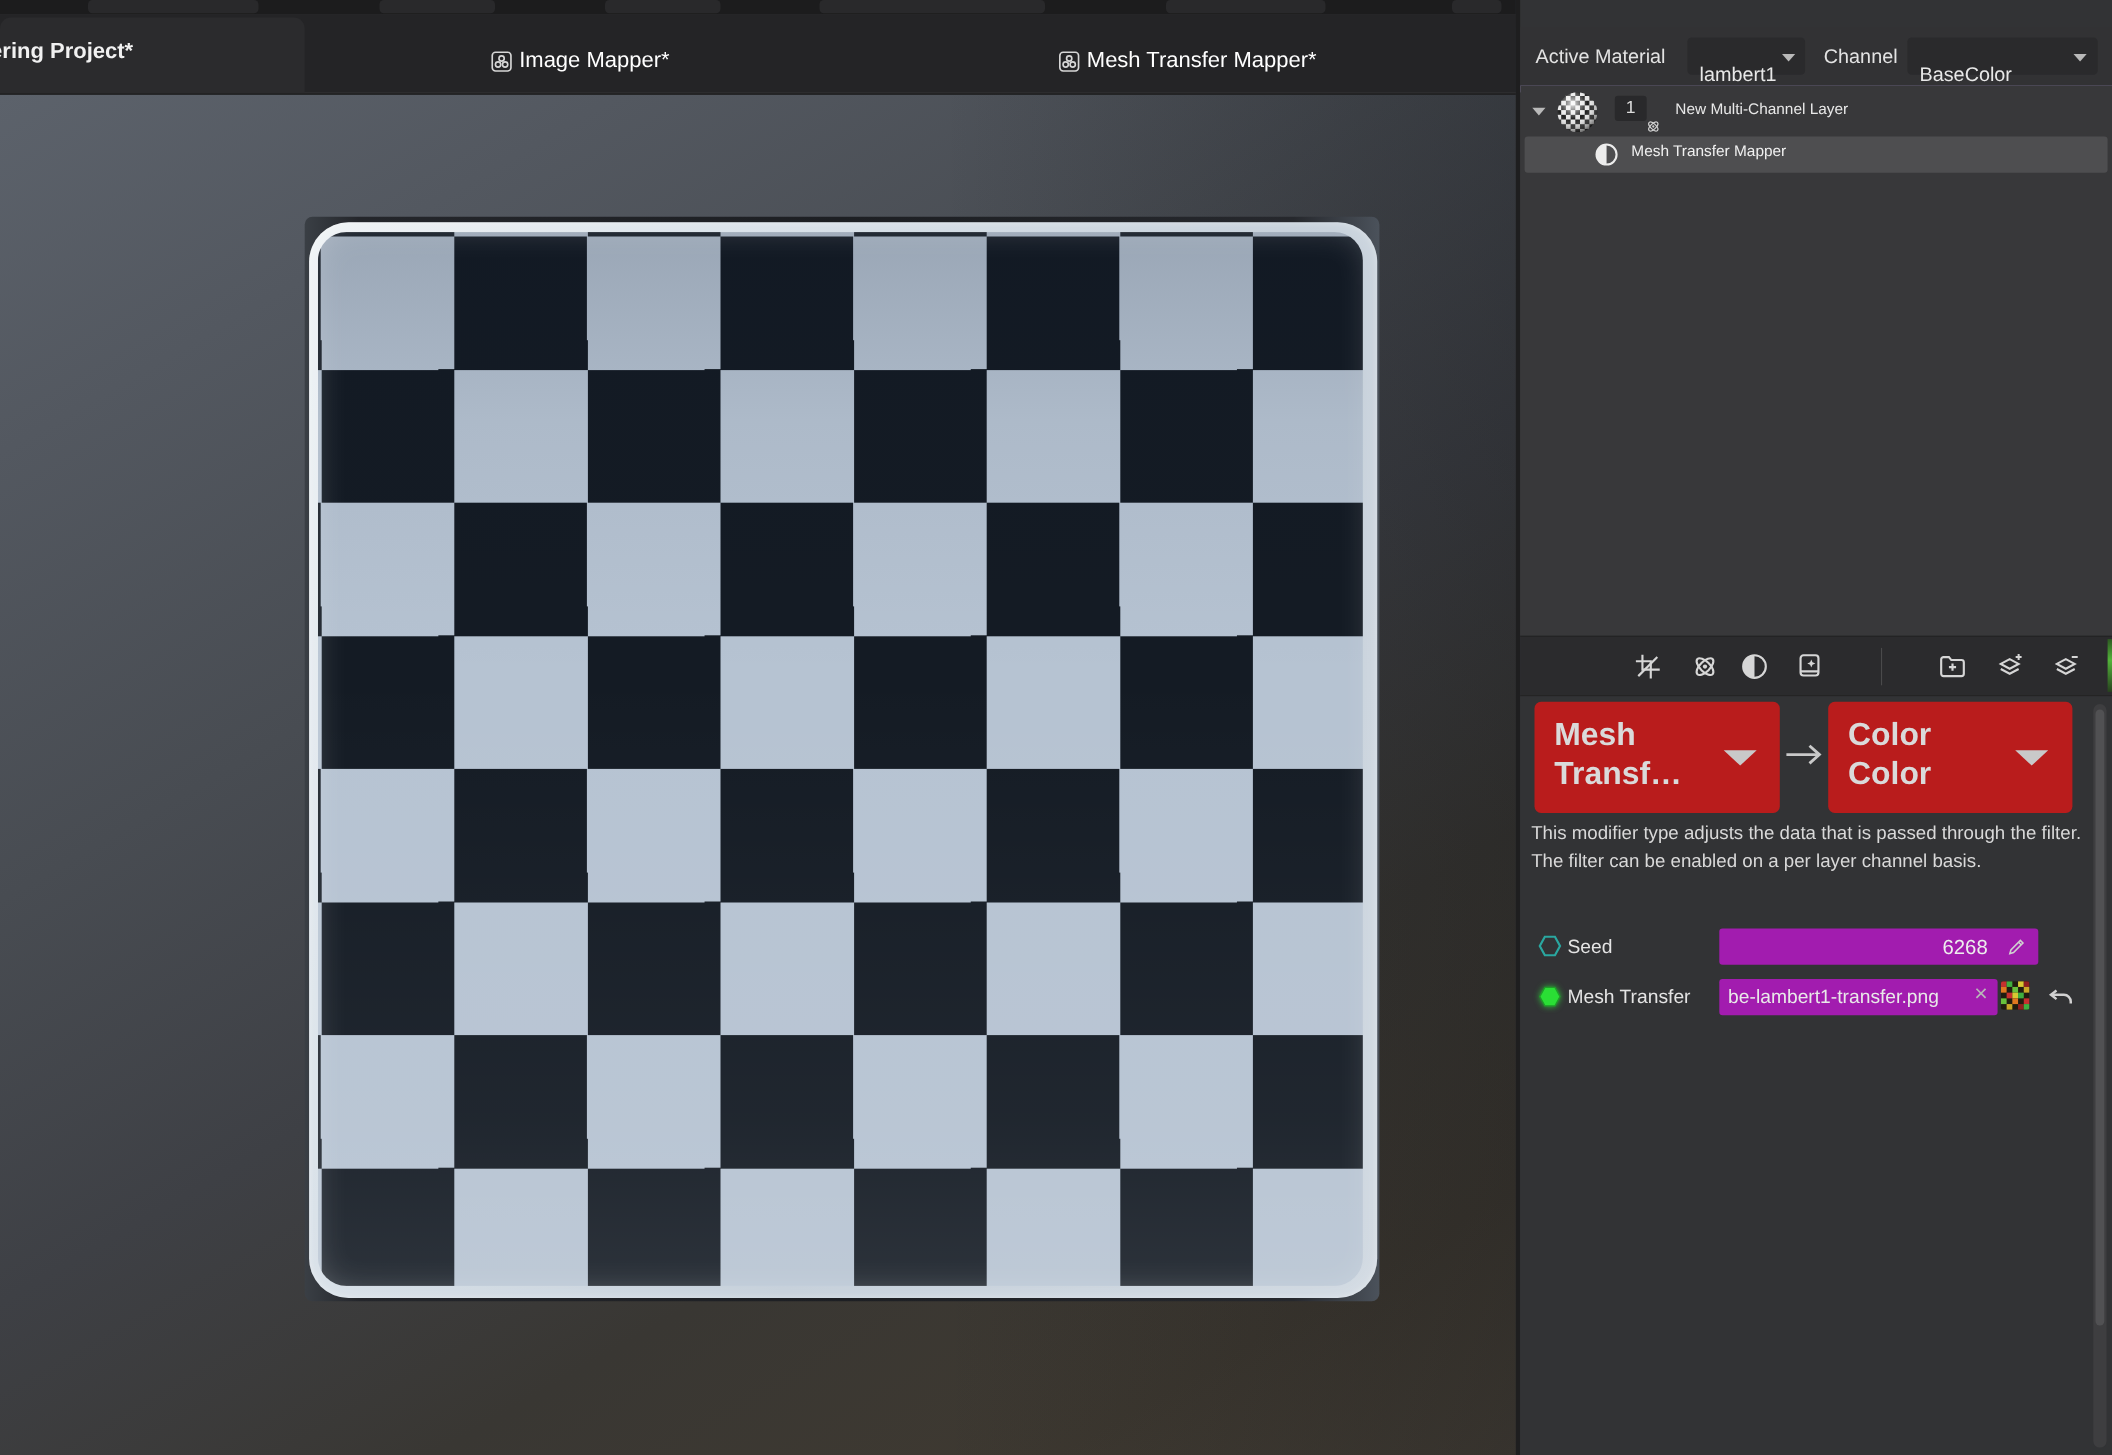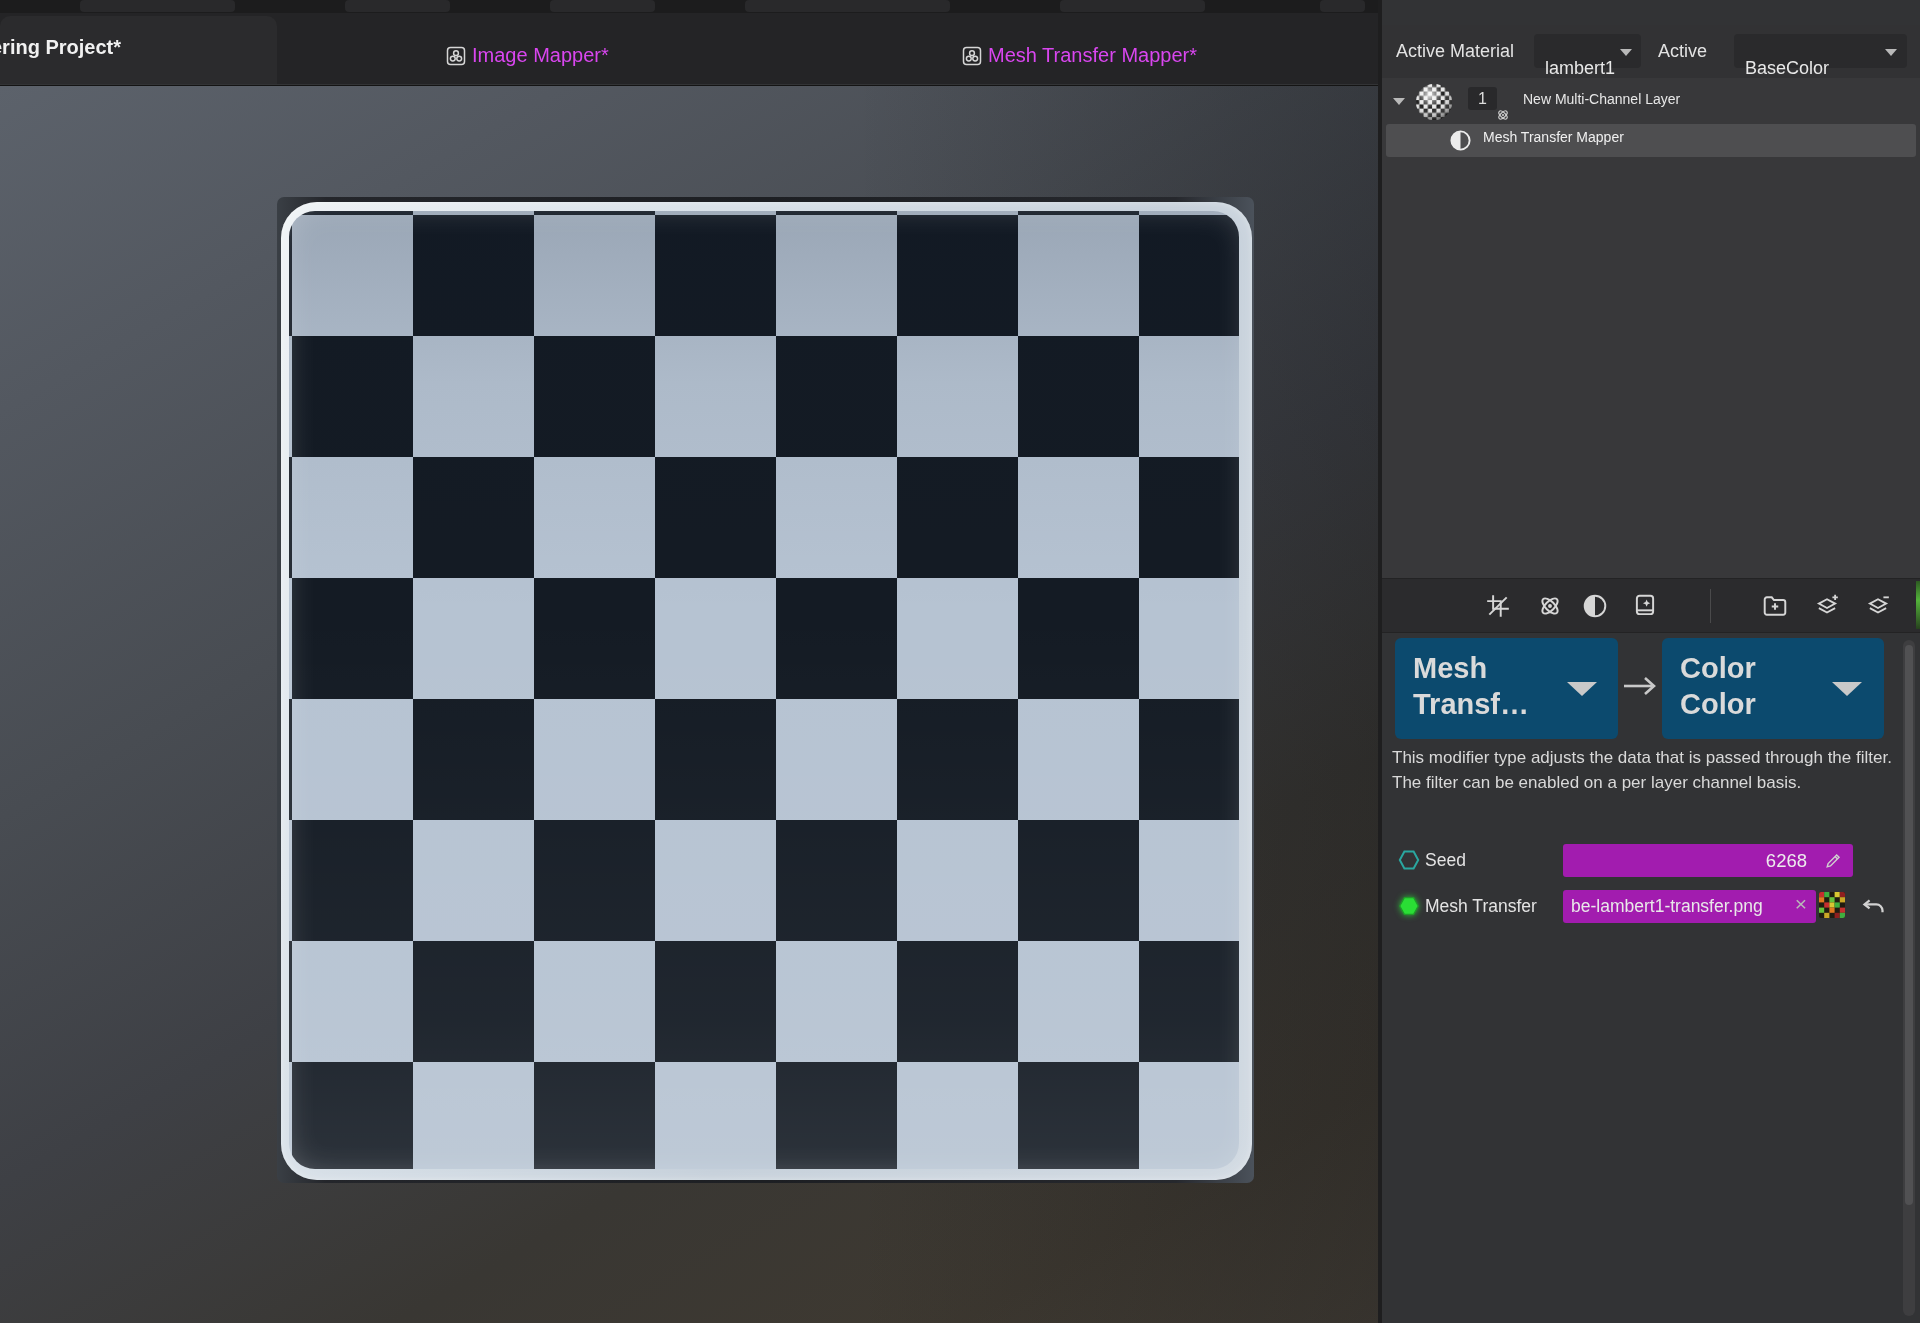--- a/index.html
+++ b/index.html
@@ -8,21 +8,21 @@
        -webkit-font-smoothing:antialiased;color:#ddd;background:#323335;}
   .abs{position:absolute;}
   
   #topstrip{left:0;top:0;width:1378px;height:13px;background:#1c1c1d;}
   .strip-btn{top:0;height:12px;background:#29292b;border-radius:4px;}
   #topstrip-right{left:1378px;top:0;width:542px;height:25px;background:#272728;}
   
   #tabbar{left:0;top:13px;width:1378px;height:71px;background:#242426;}
   .tab-active{left:0;top:3px;width:277px;height:68px;background:#2b2b2d;border-radius:10px 10px 0 0;overflow:hidden;}
   .tab-active .lbl{position:absolute;left:-9px;top:20px;font-size:20px;font-weight:bold;color:#f1f1f1;white-space:nowrap;}
-  .tab-lbl{position:absolute;top:31px;font-size:20px;color:#d946ef;white-space:nowrap;}
+  .tab-lbl{position:absolute;top:31px;font-size:20px;color:#ffffff;white-space:nowrap;}
   .tab-ic{position:absolute;top:33px;width:20px;height:20px;}
   
   #viewport{left:0;top:85px;width:1378px;height:1238px;
     background:
       linear-gradient(90deg, rgba(0,0,0,0) 62%, rgba(12,14,18,.22) 90%, rgba(12,14,18,.28) 100%),
       linear-gradient(150deg,#5c626b 0%,#535860 16%,#484c52 36%,#3e4045 54%,#393733 72%,#3e3931 88%,#474138 100%);
     border-top:1px solid #141414;}
   #object{left:277px;top:111px;width:977px;height:986px;border-radius:7px;
     background:linear-gradient(90deg,#3a3f45 0%,#24262b 5%,#1d1f23 50%,#26282d 92%,#4b525b 100%);}
   #face{position:absolute;left:4px;top:5px;right:2px;bottom:3px;border-radius:36px;
@@ -50,21 +50,21 @@
   .layer-name{position:absolute;font-size:14px;color:#e8e8e8;white-space:nowrap;}
   .badge{position:absolute;left:86px;top:7px;width:29px;height:23px;background:#29292b;border-radius:3px;
          font-size:16px;color:#dcdcdc;text-align:center;line-height:23px;}
   
   #ltoolbar{left:0;top:578px;width:538px;height:55px;background:#2b2b2d;border-top:1px solid #232324;border-bottom:1px solid #232324;box-sizing:border-box;}
   .tb-ic{position:absolute;top:14px;width:26px;height:26px;cursor:pointer;}
   .tb-div{position:absolute;left:328px;top:10px;width:1px;height:34px;background:#4a4a4b;}
   #tb-sliver{position:absolute;left:534px;top:2px;width:4px;height:48px;background:linear-gradient(180deg,#2d5a22,#53b33a 40%,#27421e);}
   
   #props{left:0;top:633px;width:538px;height:690px;background:#323335;}
-  .bigdd{position:absolute;top:5px;height:101px;background:#0c4a6e;border-radius:6px;cursor:pointer;}
+  .bigdd{position:absolute;top:5px;height:101px;background:#b91c1c;border-radius:6px;cursor:pointer;}
   .bigdd .txt{position:absolute;left:18px;top:12px;font-size:29px;font-weight:bold;line-height:36px;color:#dadada;}
   .caret-b{position:absolute;top:44px;width:0;height:0;border-left:15px solid transparent;border-right:15px solid transparent;border-top:14px solid #c9c9c9;}
   #desc{position:absolute;left:10px;top:113px;width:512px;font-size:17px;line-height:24.5px;color:#d9d9d9;}
   .prop-lbl{position:absolute;left:43px;font-size:17.5px;color:#e4e4e4;white-space:nowrap;}
   .field{position:absolute;background:#a21caf;border-radius:3px;}
   #seed-val{position:absolute;right:46px;top:6px;font-size:18.5px;color:#ededed;}
   #file-val{position:absolute;left:8px;top:6px;font-size:17.5px;color:#e9e9e9;white-space:nowrap;}
   #clear-x{position:absolute;right:9px;top:2px;font-size:21px;color:#b8b8b8;cursor:pointer;}
   #scrolltrack{position:absolute;left:521px;top:7px;width:12px;height:676px;background:#3e3e40;border-radius:6px;}
   #scrollthumb{position:absolute;left:2px;top:5px;width:8px;height:560px;background:#515153;border-radius:4px;}
@@ -120,21 +120,21 @@
   <div class="abs" id="gapcol"></div>
 
   <div class="abs" id="panel">
 
     <div class="abs" id="pheader">
       <span class="hdr-lbl" style="left:14px;">Active Material</span>
       <div class="combo" style="left:152px;width:107px;">
         <span class="val">lambert1</span>
         <span class="caret-s" style="right:9px;top:15px;"></span>
       </div>
-      <span class="hdr-lbl" style="left:276px;">Active</span>
+      <span class="hdr-lbl" style="left:276px;">Channel</span>
       <div class="combo" style="left:352px;width:173px;">
         <span class="val">BaseColor</span>
         <span class="caret-s" style="right:10px;top:15px;"></span>
       </div>
     </div>
 
     <div class="abs" id="llist">
       <div class="lrow1">
         <span class="caret-s" style="left:11px;top:18px;"></span>
         <svg class="abs" style="left:33px;top:3px;" width="38" height="38" viewBox="0 0 40 40">

